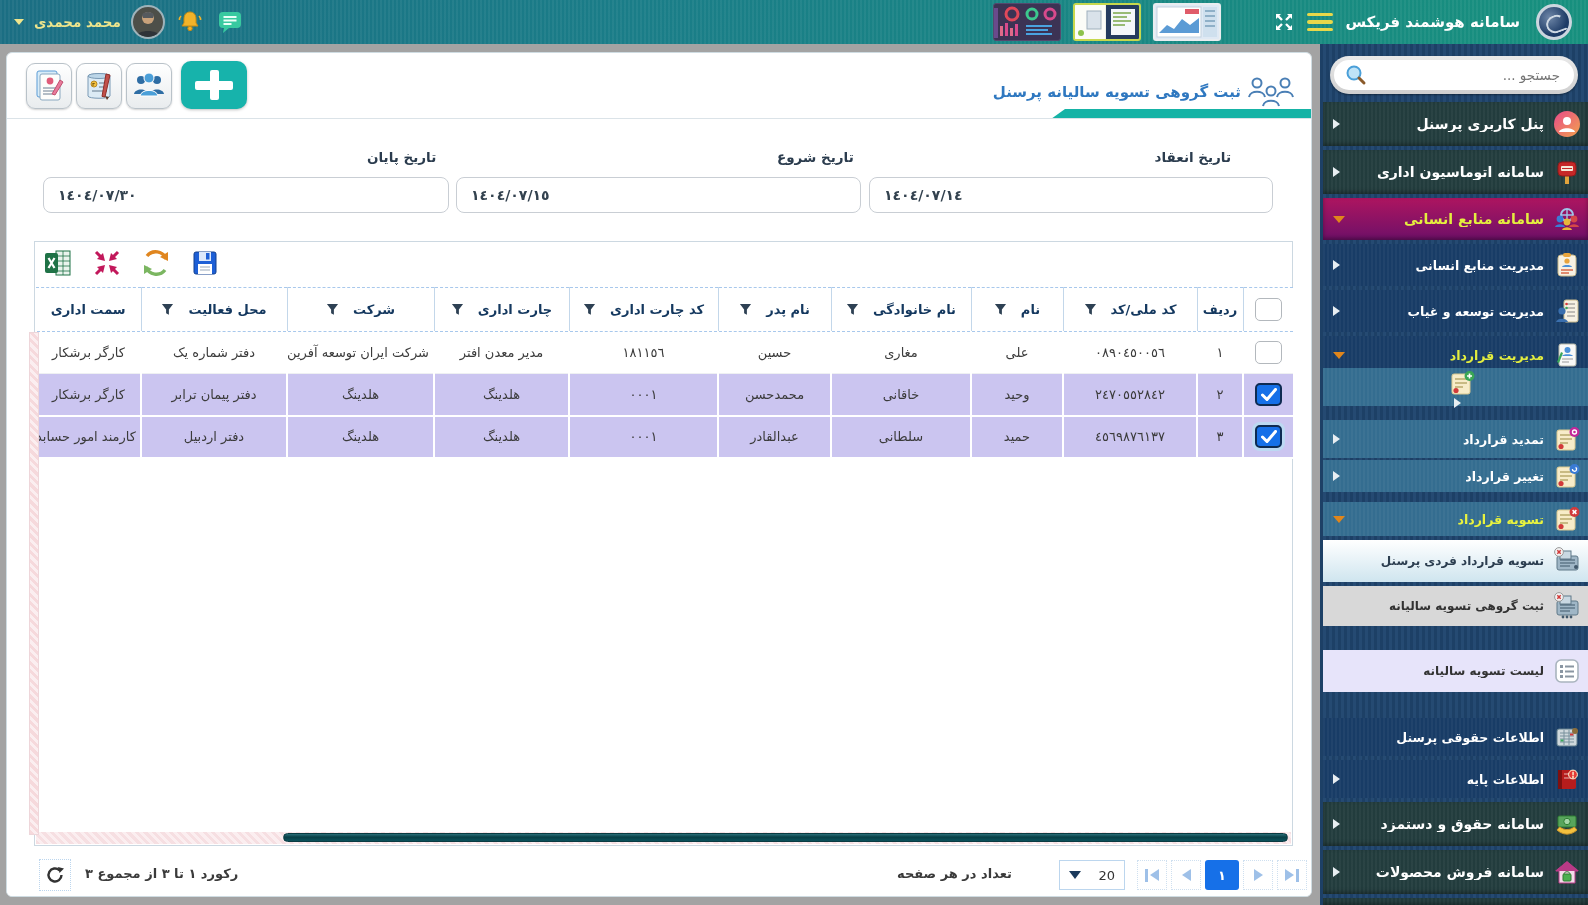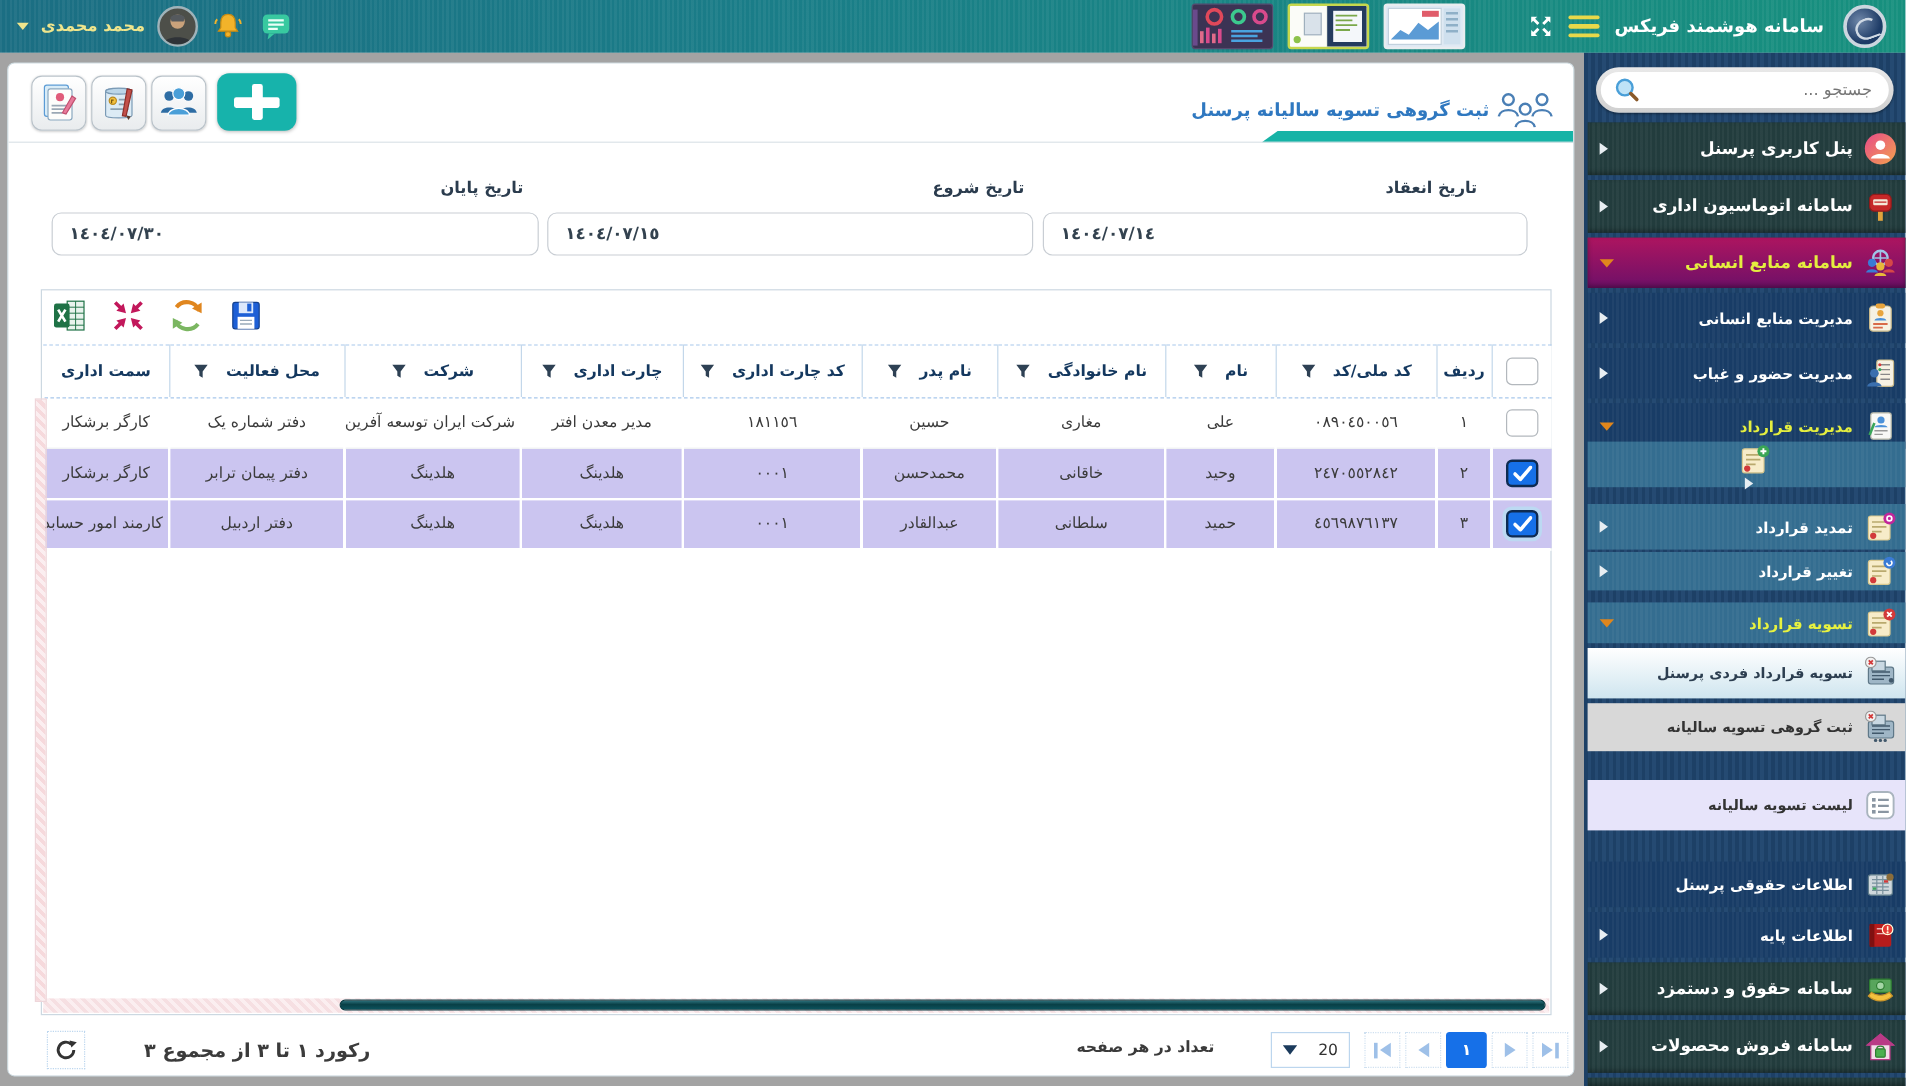--- a/index.html
+++ b/index.html
@@ -81,21 +81,21 @@
   tr.sel td { background:#cbc5f0;}
   .cb { width:27px; height:23px; border-radius:5px; background:#fff; border:1px solid #b3b8bd; margin:0 auto; display:flex; align-items:center; justify-content:center; cursor:pointer;}
   .cb.on { background:#1670e8; border:2px solid #0e2b52;}
   .vscroll { position:absolute; left:-6px; top:90px; width:10px; height:503px; background:repeating-linear-gradient(45deg,#f6d9dc 0 3px,#fbeef0 3px 6px); border:1px solid #eed6da; z-index:3;}
   .hscroll { position:absolute; left:1px; right:1px; bottom:1px; height:12px; background:repeating-linear-gradient(45deg,#f6dfe2 0 3px,#fbeef0 3px 6px);}
   .hthumb { position:absolute; left:247px; right:3px; top:1px; height:9px; border-radius:5px; background:linear-gradient(180deg,#2a6e78,#093f46 45%,#0c525c); border:1px solid #0a3b42; cursor:grab;}
 
   
   .gfoot { position:absolute; left:0; right:0; top:799px; height:46px; background:#fff;}
   .f-refresh { position:absolute; left:32px; top:7px; width:32px; height:32px; background:#fff; border:1px dotted #bcd6ee; display:flex; align-items:center; justify-content:center; cursor:pointer;}
-  .f-rec { position:absolute; left:78px; top:14px; font-size:16px; font-weight:600; color:#3b3b3b; direction:rtl;margin-left:35px;}
+  .f-rec { position:absolute; left:78px; top:14px; font-size:13px; font-weight:600; color:#3b3b3b; direction:rtl;}
   .f-pp { position:absolute; left:890px; top:14px; font-size:13px; font-weight:bold; color:#3b3b3b; direction:rtl;}
   .f-dd { position:absolute; left:1052px; top:8px; width:66px; height:30px; border:1px solid #bcd6ee; background:#fff; display:flex; direction:rtl; align-items:center; justify-content:space-between; padding:0 9px; cursor:pointer;}
   .f-dd .val { font-size:13px; color:#333;}
   .f-dd .dcaret { width:0;height:0;border-left:6px solid transparent;border-right:6px solid transparent;border-top:8px solid #1b3a5c;}
   .pager { position:absolute; left:1130px; top:8px; display:flex; gap:4px; align-items:center;}
   .pg-btn { width:30px; height:30px; background:#fff; border:1px dotted #cfe0f0; display:flex; align-items:center; justify-content:center; gap:2px; cursor:pointer;}
   .pg-cur { width:34px; height:30px; background:#1670e8; border-radius:3px; color:#fff; font-size:13px; font-weight:bold; display:flex; align-items:center; justify-content:center; cursor:pointer;}
   .tri-l { width:0;height:0;border-top:6px solid transparent;border-bottom:6px solid transparent;border-right:9px solid #9ec0e8;}
   .tri-r { width:0;height:0;border-top:6px solid transparent;border-bottom:6px solid transparent;border-left:9px solid #9ec0e8;}
   .pbar { width:3px; height:13px; background:#9ec0e8;}
@@ -265,21 +265,21 @@
       <span class="sb-icon">
           <svg width="26" height="26" viewBox="0 0 26 26">
             <rect x="10" y="2" width="14" height="22" rx="2" fill="#f6f1e3" stroke="#c9b98a"></rect>
             <path d="M13 6h8M13 10h8M13 14h8M13 18h8" stroke="#888" stroke-width="1.2"></path>
             <circle cx="12.5" cy="6" r="1.3" fill="#d83a3a"></circle>
             <circle cx="12.5" cy="10" r="1.3" fill="#3aa65a"></circle>
             <circle cx="8" cy="13" r="3.6" fill="#3a6fae"></circle>
             <path d="M2 24c.8-4.5 11.2-4.5 12 0z" fill="#3a6fae"></path>
           </svg>
         </span>
-      <span class="sb-label">مدیریت حضور و غیاب</span>
+      <span class="sb-label">مدیریت توسعه و غیاب</span>
         <span class="sb-sp"></span>
       <span class="chev-l"></span>
     </div>
 
     <div class="sb-item v-mod v-mod-active" style="top:292px;height:38px;">
       <span class="sb-icon">
           <svg width="26" height="26" viewBox="0 0 26 26">
             <rect x="5" y="2" width="17" height="22" rx="2" fill="#f8f8f6" stroke="#b9b9a9"></rect>
             <circle cx="13.5" cy="8" r="3" fill="#4a90d8"></circle>
             <path d="M8 14c.8-2.4 10.2-2.4 11 0z" fill="#4a90d8"></path>

